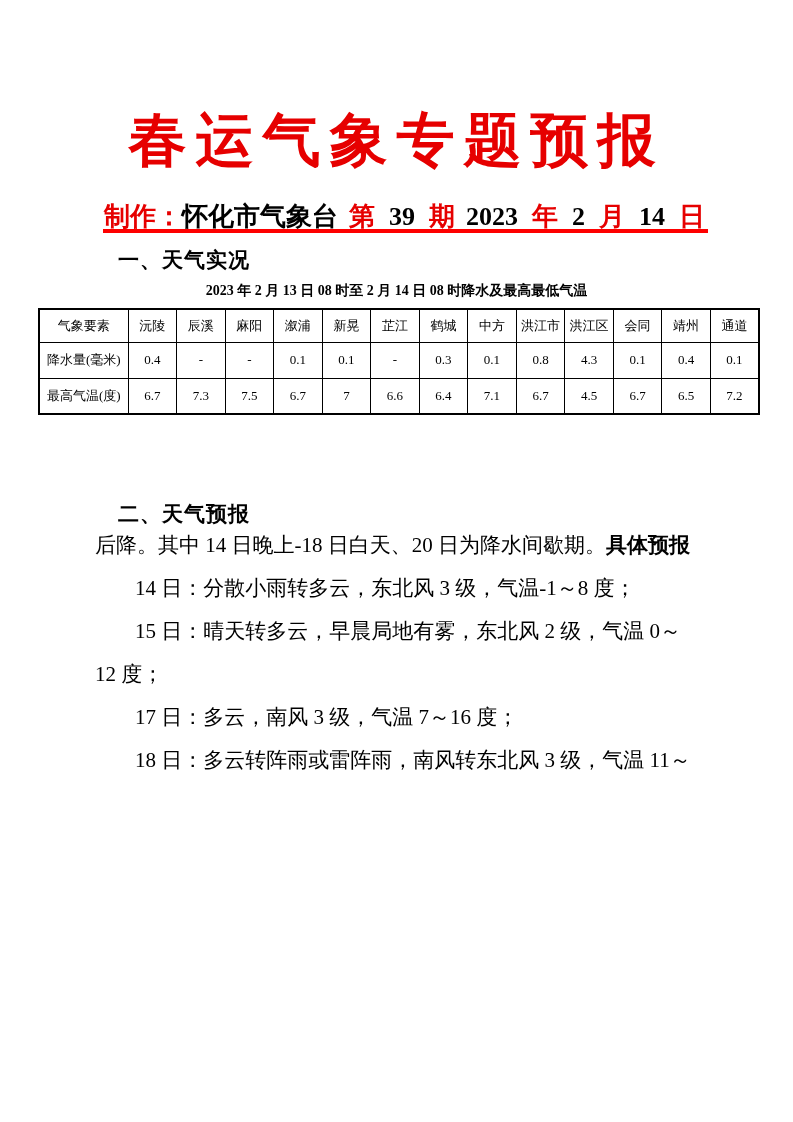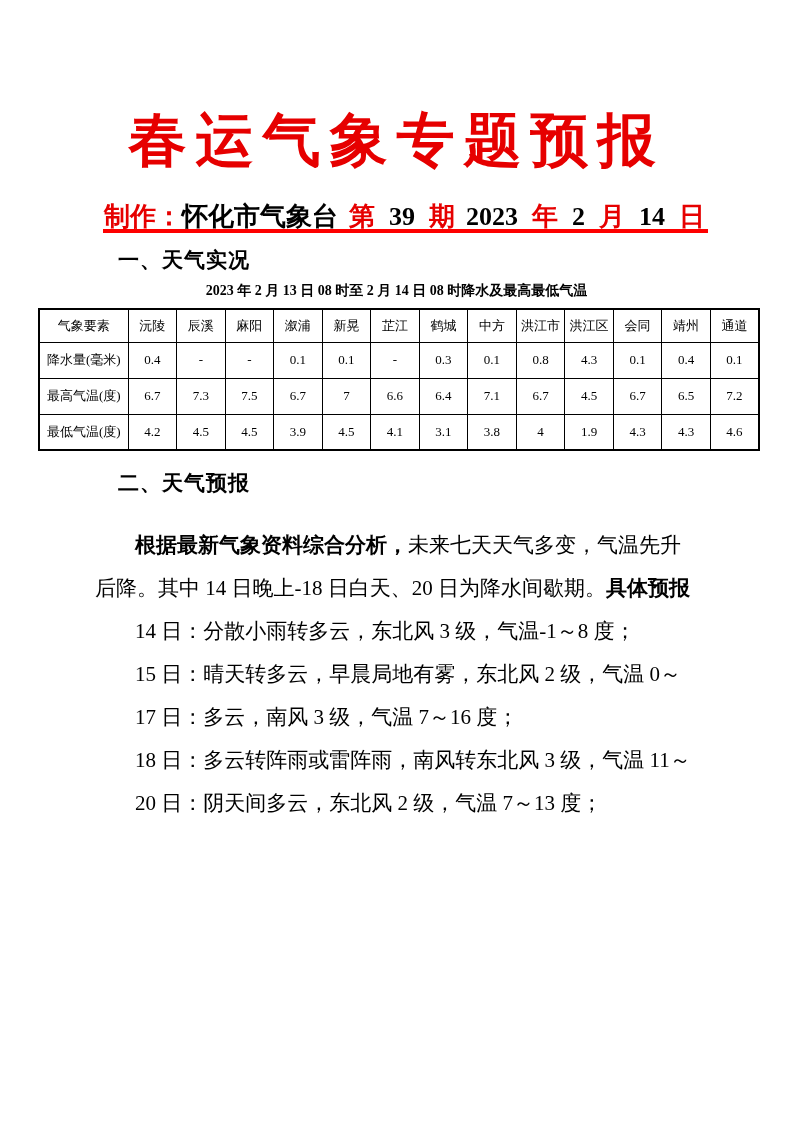--- a/index.html
+++ b/index.html
@@ -36,21 +36,21 @@
   .red-rule{
     position:absolute;top:229px;left:103px;width:605px;height:4px;
     background:var(--rule-red);
   }
   
   .sec-heading{
     position:absolute;left:98px;
     font-size:21px;font-weight:bold;letter-spacing:1px;white-space:nowrap;margin-left:20px;
   }
   .sec1{top:246px;}
-  .sec2{top:469px;}
+  .sec2{top:500px;}
   .table-title{
     position:absolute;top:282px;left:0;width:100%;
     text-align:center;font-size:14px;font-weight:bold;white-space:nowrap;
   }
   
   table.weather{
     position:absolute;top:308px;left:38px;width:722px;
     border-collapse:collapse;table-layout:fixed;
     font-size:13px;text-align:center;
   }
@@ -140,48 +140,31 @@
           <td>7</td>
           <td>6.6</td>
           <td>6.4</td>
           <td>7.1</td>
           <td>6.7</td>
           <td>4.5</td>
           <td>6.7</td>
           <td>6.5</td>
           <td>7.2</td>
         </tr>
-        <tr>
-          <th>最低气温(度)</th>
-          <td>4.2</td>
-          <td>4.5</td>
-          <td>4.5</td>
-          <td>3.9</td>
-          <td>4.5</td>
-          <td>4.1</td>
-          <td>3.1</td>
-          <td>3.8</td>
-          <td>4</td>
-          <td>1.9</td>
-          <td>4.3</td>
-          <td>4.3</td>
-          <td>4.6</td>
-        </tr>
       </tbody>
   </table>
 
   <div class="sec-heading sec2">二、天气预报</div>
 
   <div class="body-text">
     <div>
-        <div class="line indent"><span class="bold">根据最新气象资料综合分析，</span><span>未来七天天气多变，气温先升</span></div>
         <div class="line"><span>后降。其中 14 日晚上-18 日白天、20 日为降水间歇期。</span><span class="bold">具体预报</span></div>
       </div>
     <div>
         <div class="line indent">14 日：分散小雨转多云，东北风 3 级，气温-1～8 度；</div>
         <div class="line indent">15 日：晴天转多云，早晨局地有雾，东北风 2 级，气温 0～</div>
+        <div class="line">12 度；</div>
         <div class="line indent">17 日：多云，南风 3 级，气温 7～16 度；</div>
         <div class="line indent">18 日：多云转阵雨或雷阵雨，南风转东北风 3 级，气温 11～</div>
-        <div class="line indent">20 日：阴天间多云，东北风 2 级，气温 7～13 度；</div>
       </div>
   </div>
 
 </div>
 
 </body></html>

